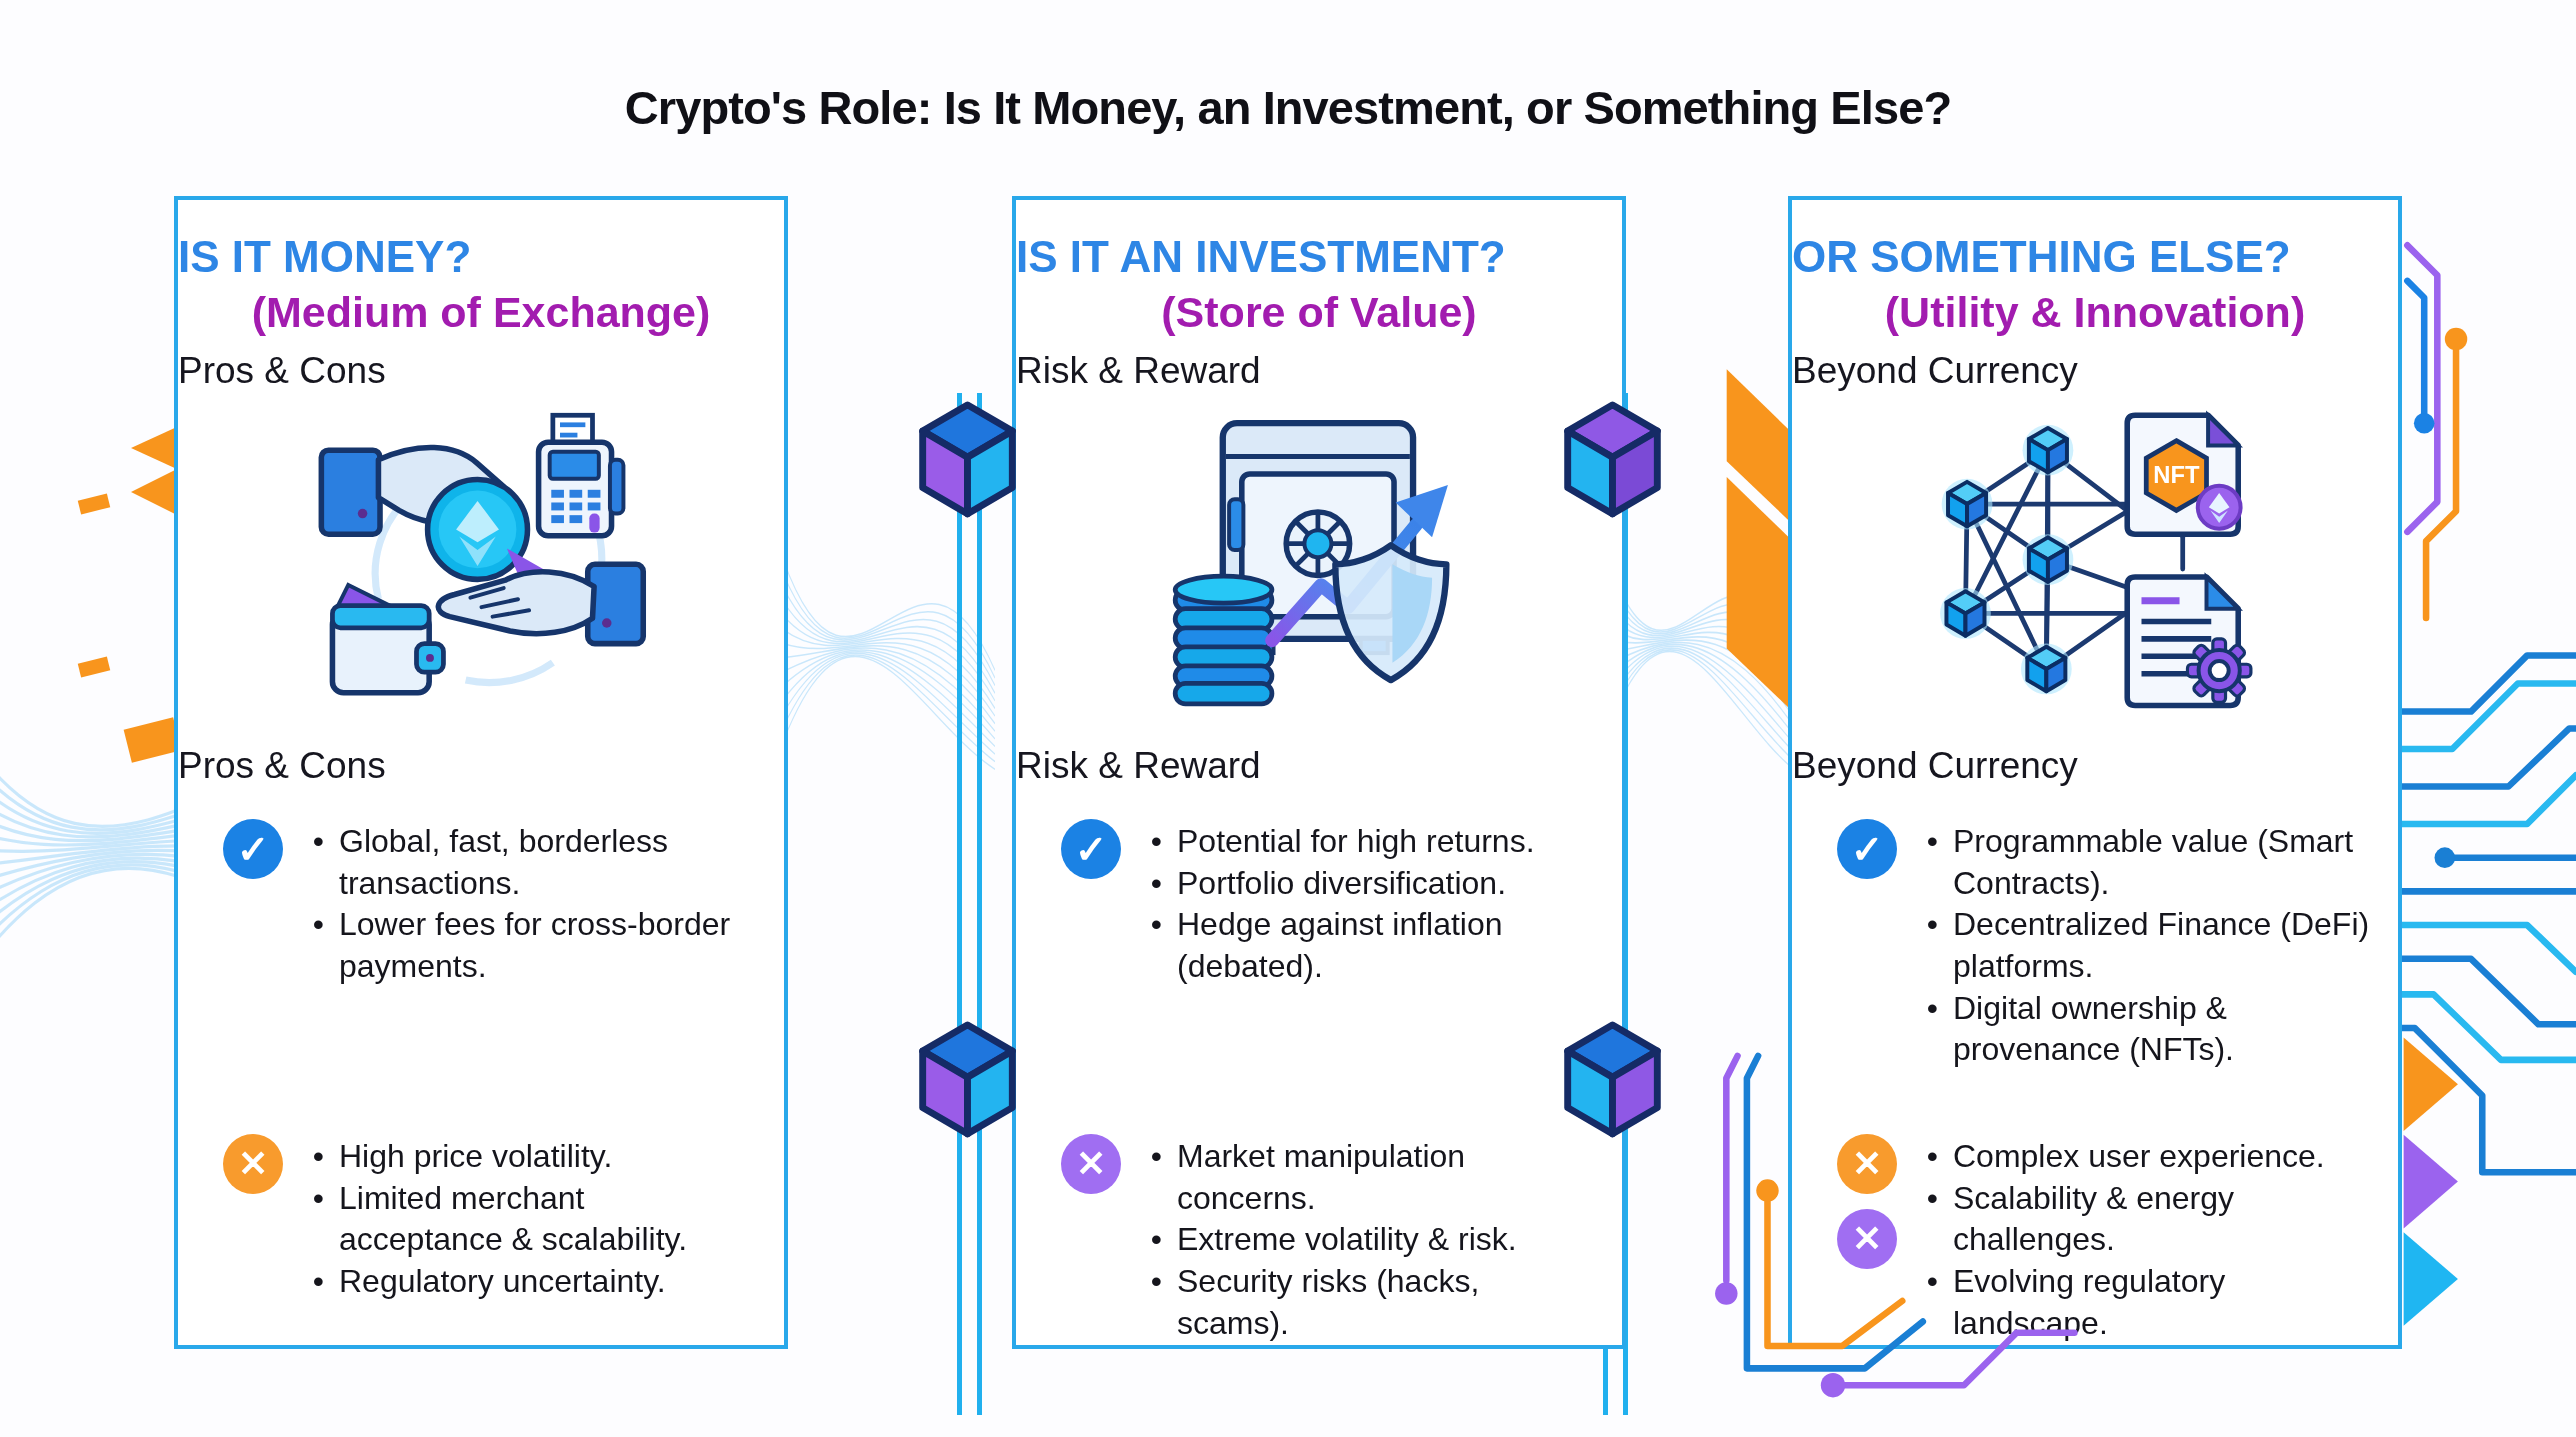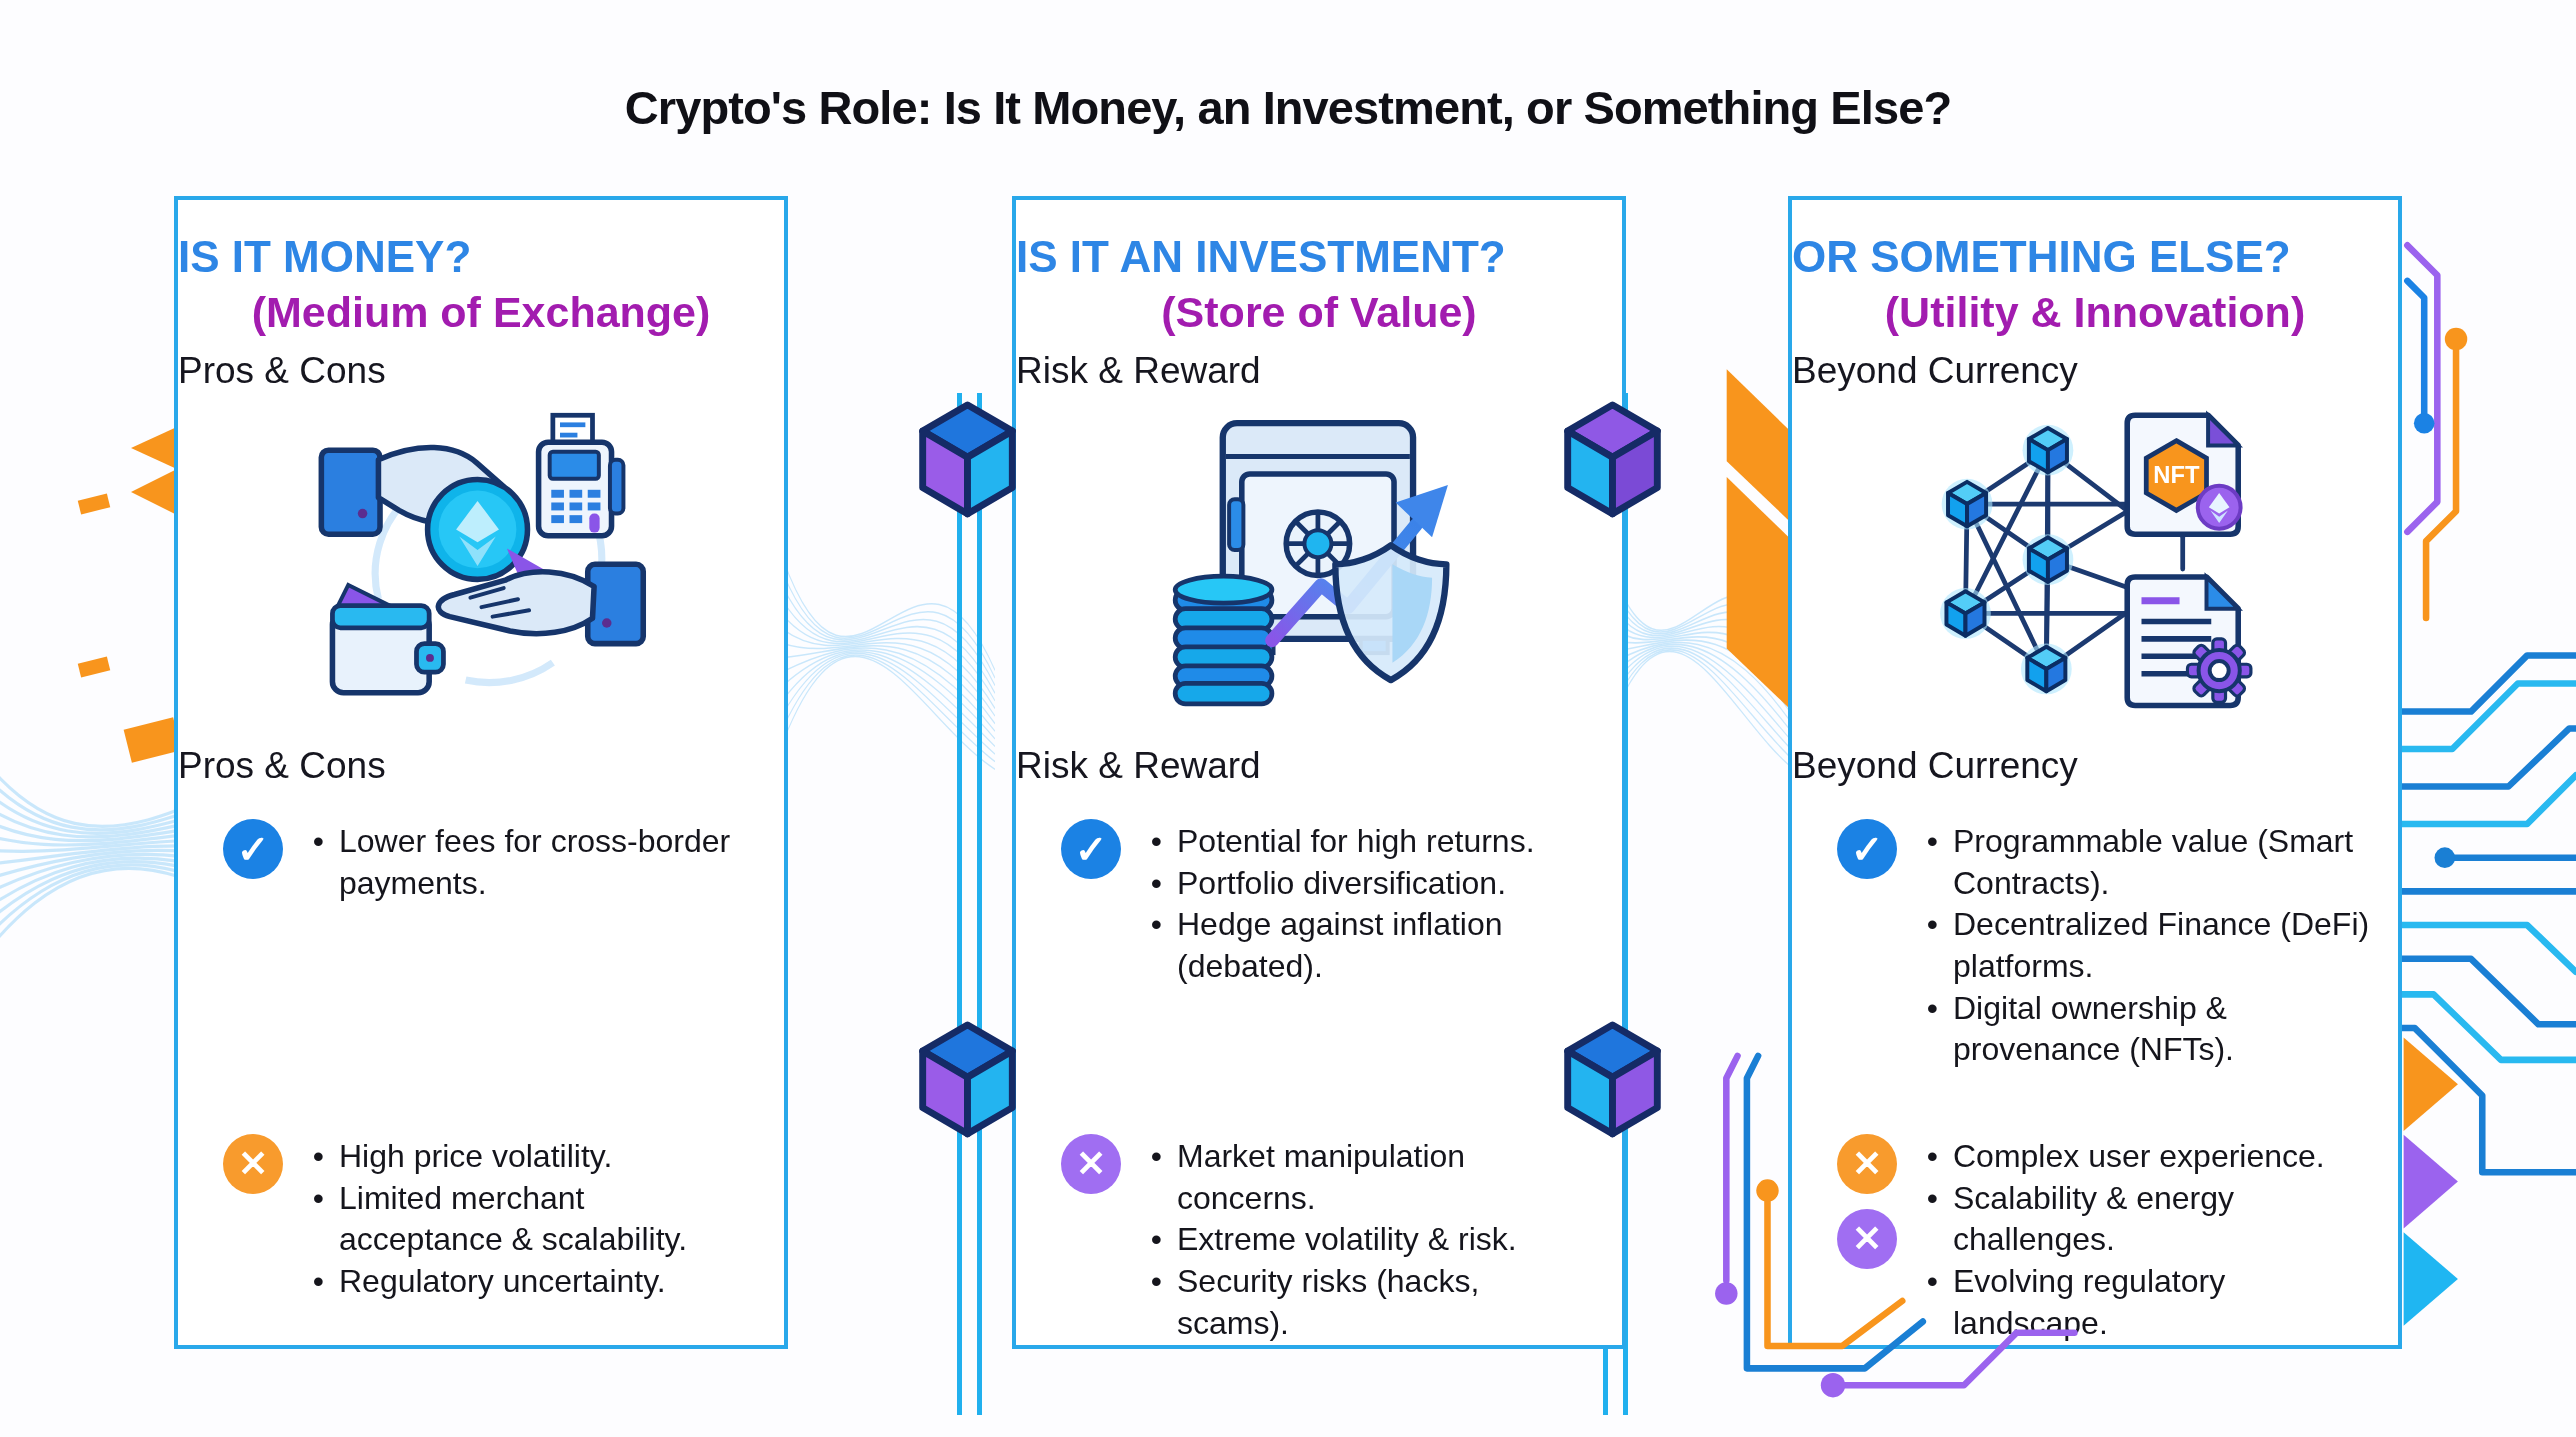--- a/index.html
+++ b/index.html
@@ -197,20 +197,21 @@
     </div>
     <div class="p-note caption">Pros &amp; Cons</div>
     <div class="rows">
       <div class="row pros-row">
         <div class="badge-col">
             <span class="badge check">
               <span>✓</span>
             </span>
           </div>
         <ul class="blist">
+          <li>Global, fast, borderless transactions.</li>
           <li>Lower fees for cross-border payments.</li>
         </ul>
       </div>
       <div class="row">
         <div class="badge-col">
             <span class="badge cross-orange">
               <span>✕</span>
             </span>
           </div>
         <ul class="blist">

